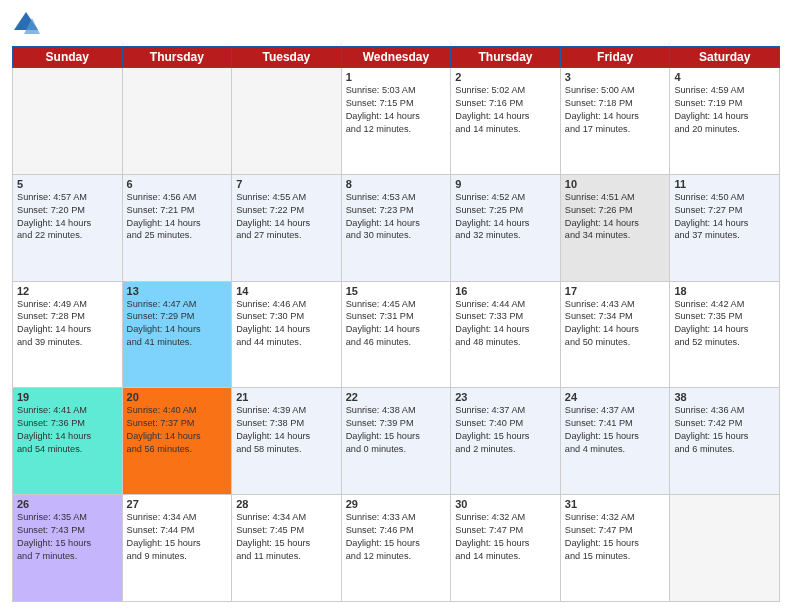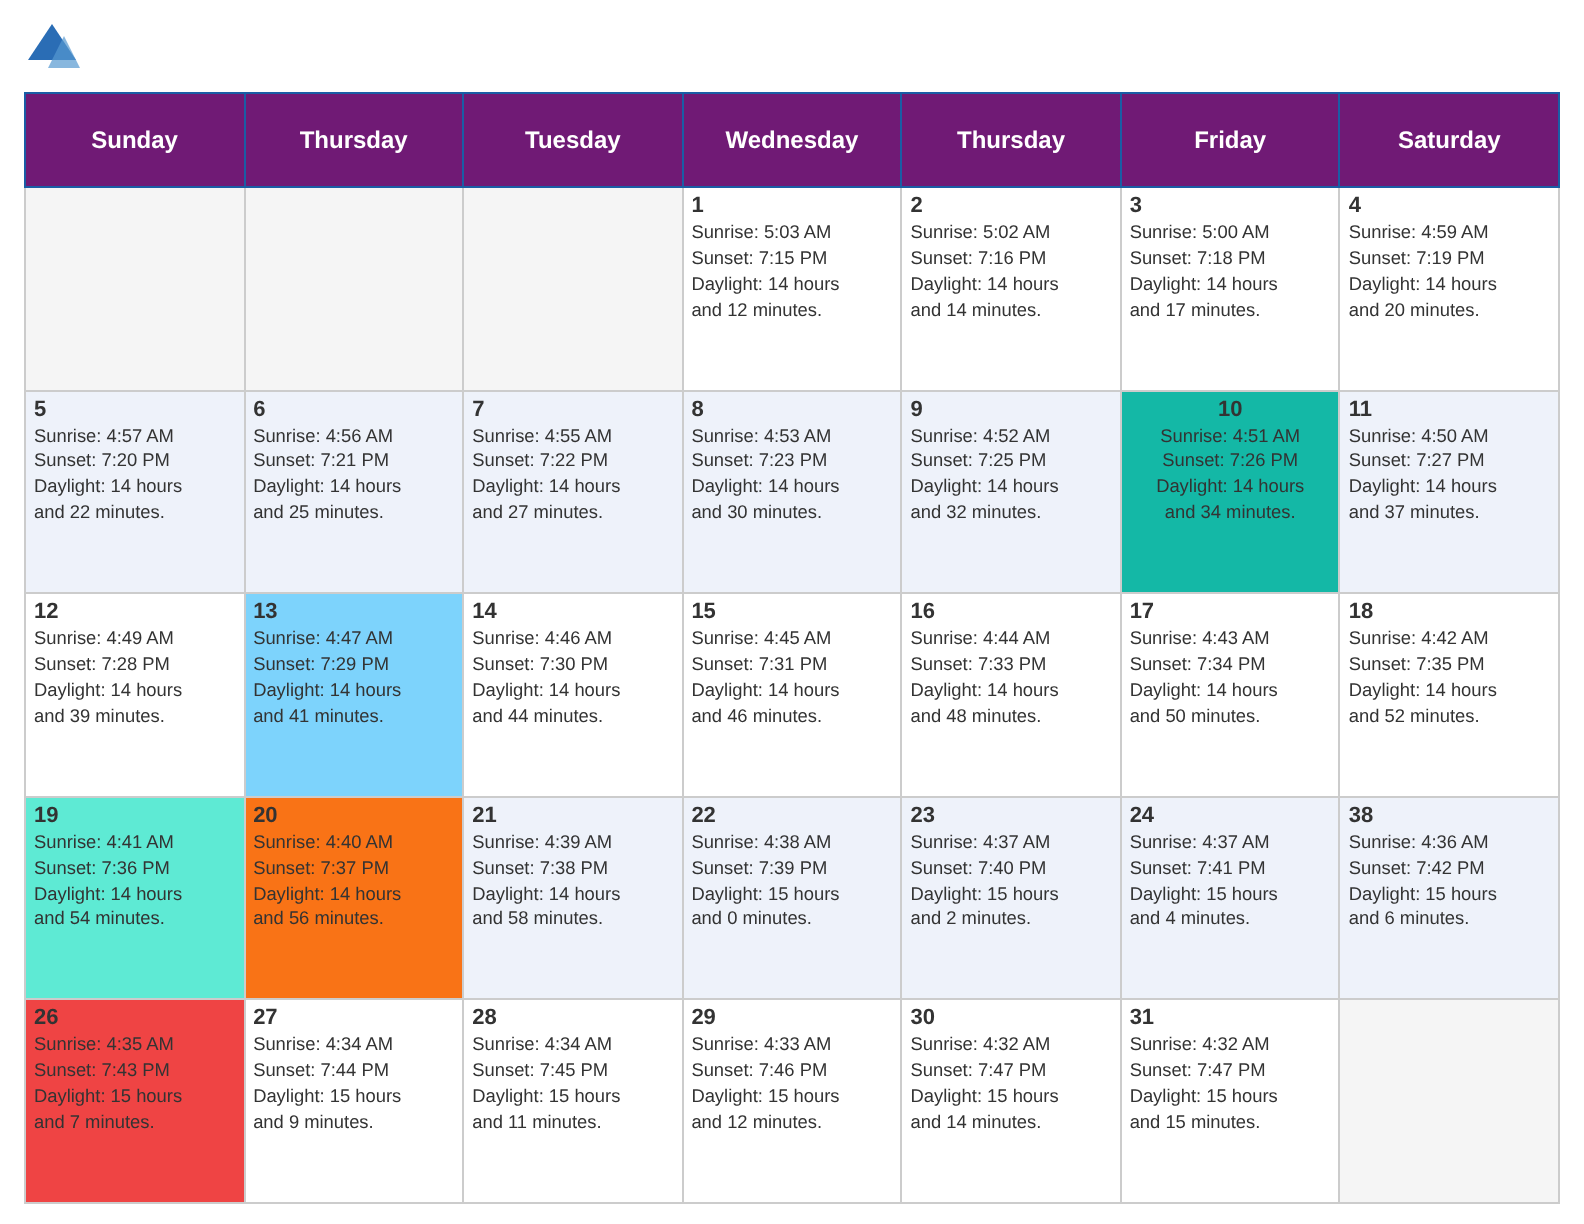--- a/index.html
+++ b/index.html
@@ -60,24 +60,24 @@
       color: #555;
     }
     .calendar {
       flex: 1;
       border: 1px solid #ccc;
       border-collapse: collapse;
       width: 100%;
       table-layout: fixed;
     }
     .calendar th {
-      background: #701a75;
+      background: #b91c1c;
       color: #fff;
       text-align: center;
-      padding: 16px 2px;
+      padding: 3px 2px;
       font-size: 12px;
       font-weight: bold;
       border: 1px solid #1a5da5;
     }
     .calendar td {
       vertical-align: top;
       padding: 3px 4px;
       border: 1px solid #ccc;
       font-size: 9.5px;
       color: #333;
@@ -203,21 +203,21 @@
 Daylight: 14 hours
 and 30 minutes.</div>
           </td>
           <td style="background: rgb(238, 242, 250);">
             <span class="day-number">9</span>
             <div class="day-info" style="white-space: pre-line;">Sunrise: 4:52 AM
 Sunset: 7:25 PM
 Daylight: 14 hours
 and 32 minutes.</div>
           </td>
-          <td style="background: #14b8a6; text-align: center;">
+          <td style="background: #e5e5e5;">
             <span class="day-number">10</span>
             <div class="day-info" style="white-space: pre-line;">Sunrise: 4:51 AM
 Sunset: 7:26 PM
 Daylight: 14 hours
 and 34 minutes.</div>
           </td>
           <td style="background: rgb(238, 242, 250);">
             <span class="day-number">11</span>
             <div class="day-info" style="white-space: pre-line;">Sunrise: 4:50 AM
 Sunset: 7:27 PM
@@ -321,21 +321,21 @@
           </td>
           <td style="background: rgb(238, 242, 250);">
             <span class="day-number">38</span>
             <div class="day-info" style="white-space: pre-line;">Sunrise: 4:36 AM
 Sunset: 7:42 PM
 Daylight: 15 hours
 and 6 minutes.</div>
           </td>
         </tr>
         <tr>
-          <td style="background: #ef4444;">
+          <td style="background: #c4b5fd;">
             <span class="day-number">26</span>
             <div class="day-info" style="white-space: pre-line;">Sunrise: 4:35 AM
 Sunset: 7:43 PM
 Daylight: 15 hours
 and 7 minutes.</div>
           </td>
           <td style="background: rgb(255, 255, 255);">
             <span class="day-number">27</span>
             <div class="day-info" style="white-space: pre-line;">Sunrise: 4:34 AM
 Sunset: 7:44 PM

